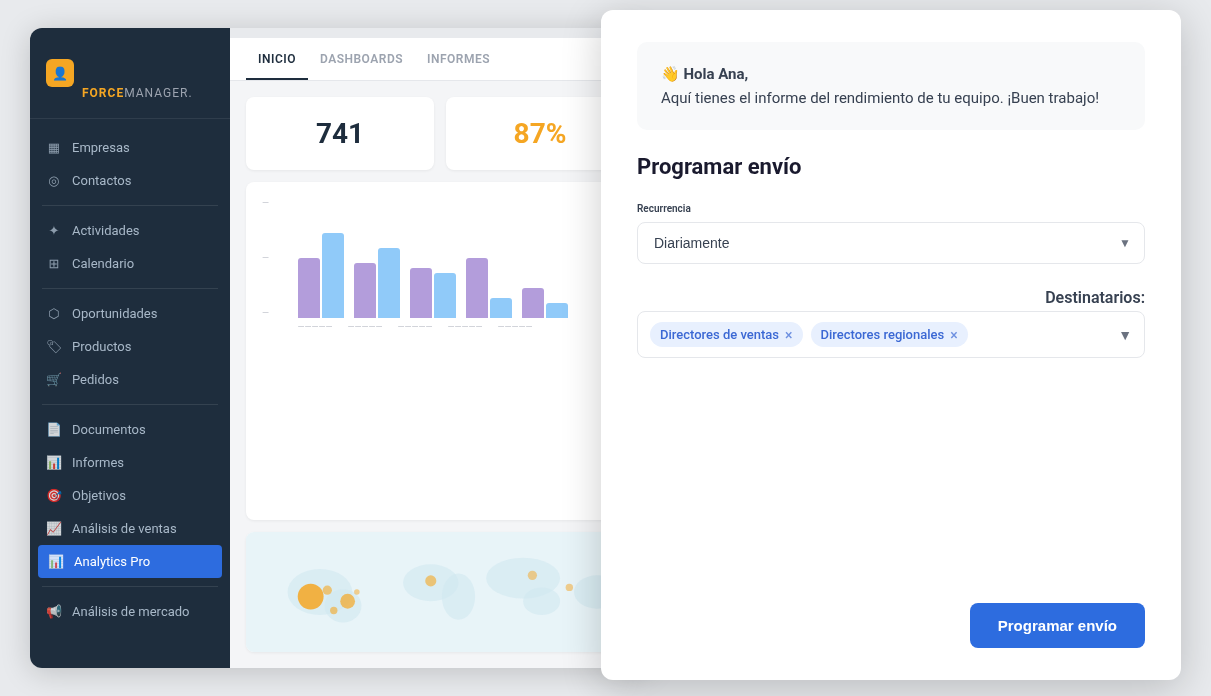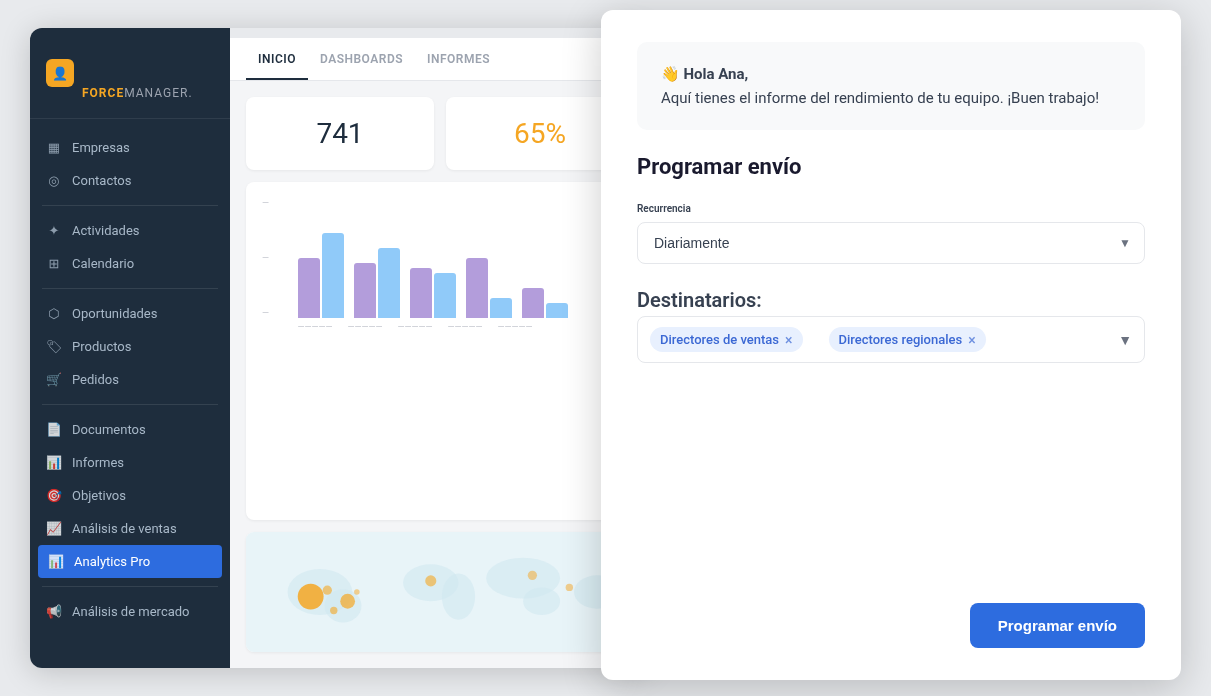--- a/index.html
+++ b/index.html
@@ -163,21 +163,21 @@
       padding: 20px 24px;
       flex: 1;
       display: flex;
       align-items: center;
       justify-content: center;
       box-shadow: 0 1px 3px rgba(0,0,0,0.06);
     }
 
     .stat-value {
       font-size: 28px;
-      font-weight: 400;
+      font-weight: 700;
       color: #1e2d3d;
     }
 
     .stat-value.orange {
       color: #f5a623;
     }
 
     
     .chart-card {
       background: white;
@@ -331,29 +331,30 @@
       padding: 12px 16px;
       border: 1px solid #e5e7eb;
       border-radius: 8px;
       font-size: 14px;
       color: #374151;
       background: #f3f4f6;
       width: 100%;
     }
 
     .destinatarios-label {
-      font-size: 20px;
+      font-size: 16px;
       font-weight: 600;
       color: #374151;
       margin-bottom: 4px;
+      text-align: right;
     }
 
     .tags-row {
       display: flex;
-      gap: 26px;
+      gap: 8px;
       align-items: center;
       flex-wrap: wrap;
       padding: 10px 12px;
       border: 1px solid #e5e7eb;
       border-radius: 8px;
       min-height: 46px;
     }
 
     .tag {
       display: flex;
@@ -495,21 +496,21 @@
       <div class="tab-item">INFORMES</div>
     </div>
 
     <div class="content-area">
 
       <div class="stats-row">
         <div class="stat-card">
           <div class="stat-value">741</div>
         </div>
         <div class="stat-card">
-          <div class="stat-value orange">65%</div>
+          <div class="stat-value orange">87%</div>
         </div>
       </div>
 
       <div class="chart-card">
 
         <div style="display:flex; gap:0; height:120px;">
           <div class="y-axis-labels" style="position:relative; width:24px; display:flex; flex-direction:column; justify-content:space-between; margin-right:4px;">
             <span style="font-size:9px; color:#c0c4cc;">—</span>
             <span style="font-size:9px; color:#c0c4cc;">—</span>
             <span style="font-size:9px; color:#c0c4cc;">—</span>

